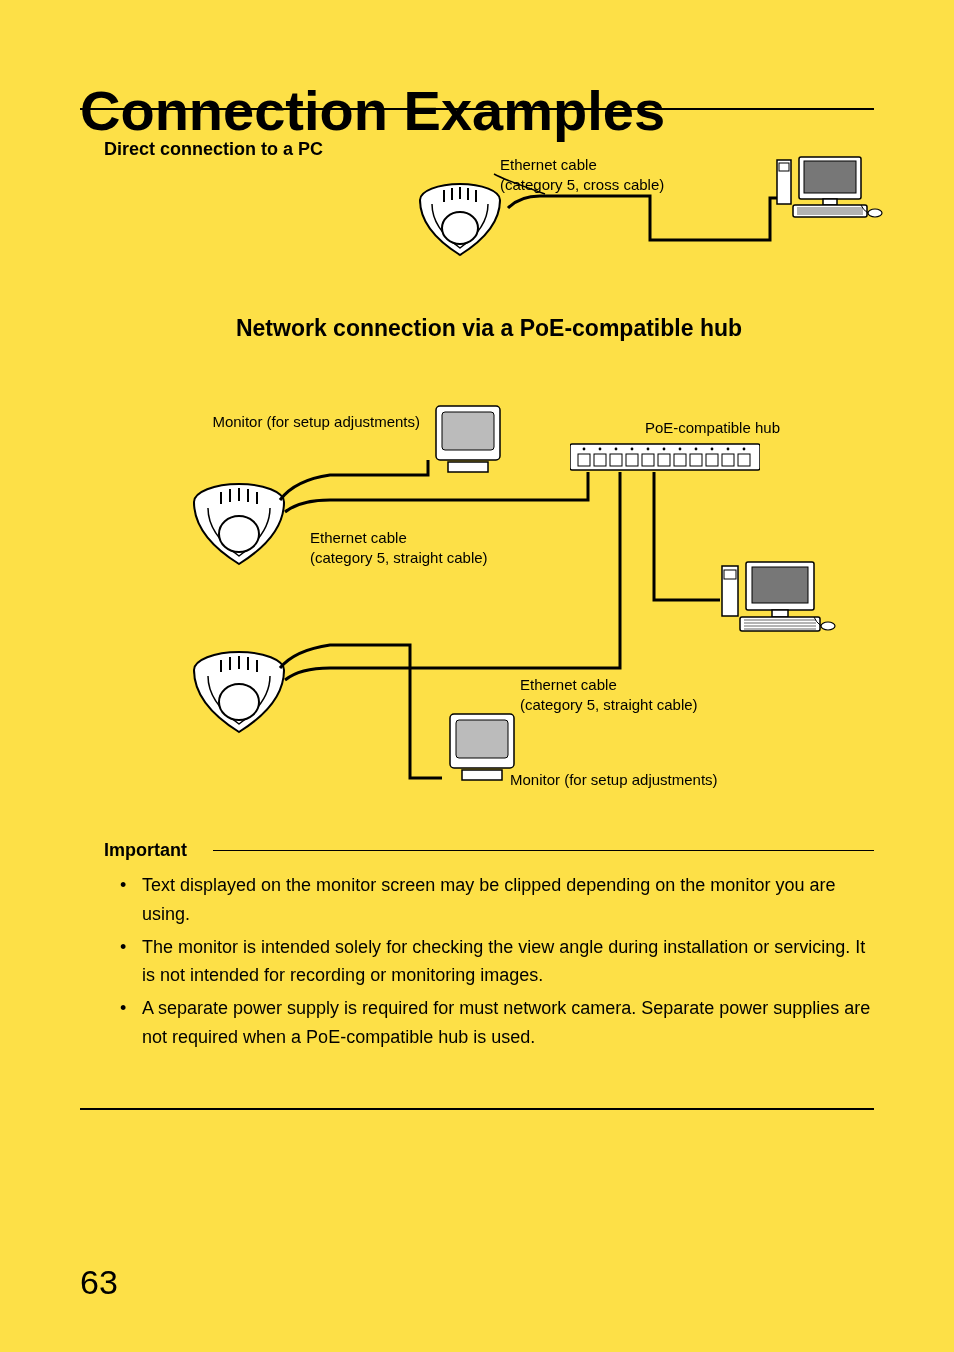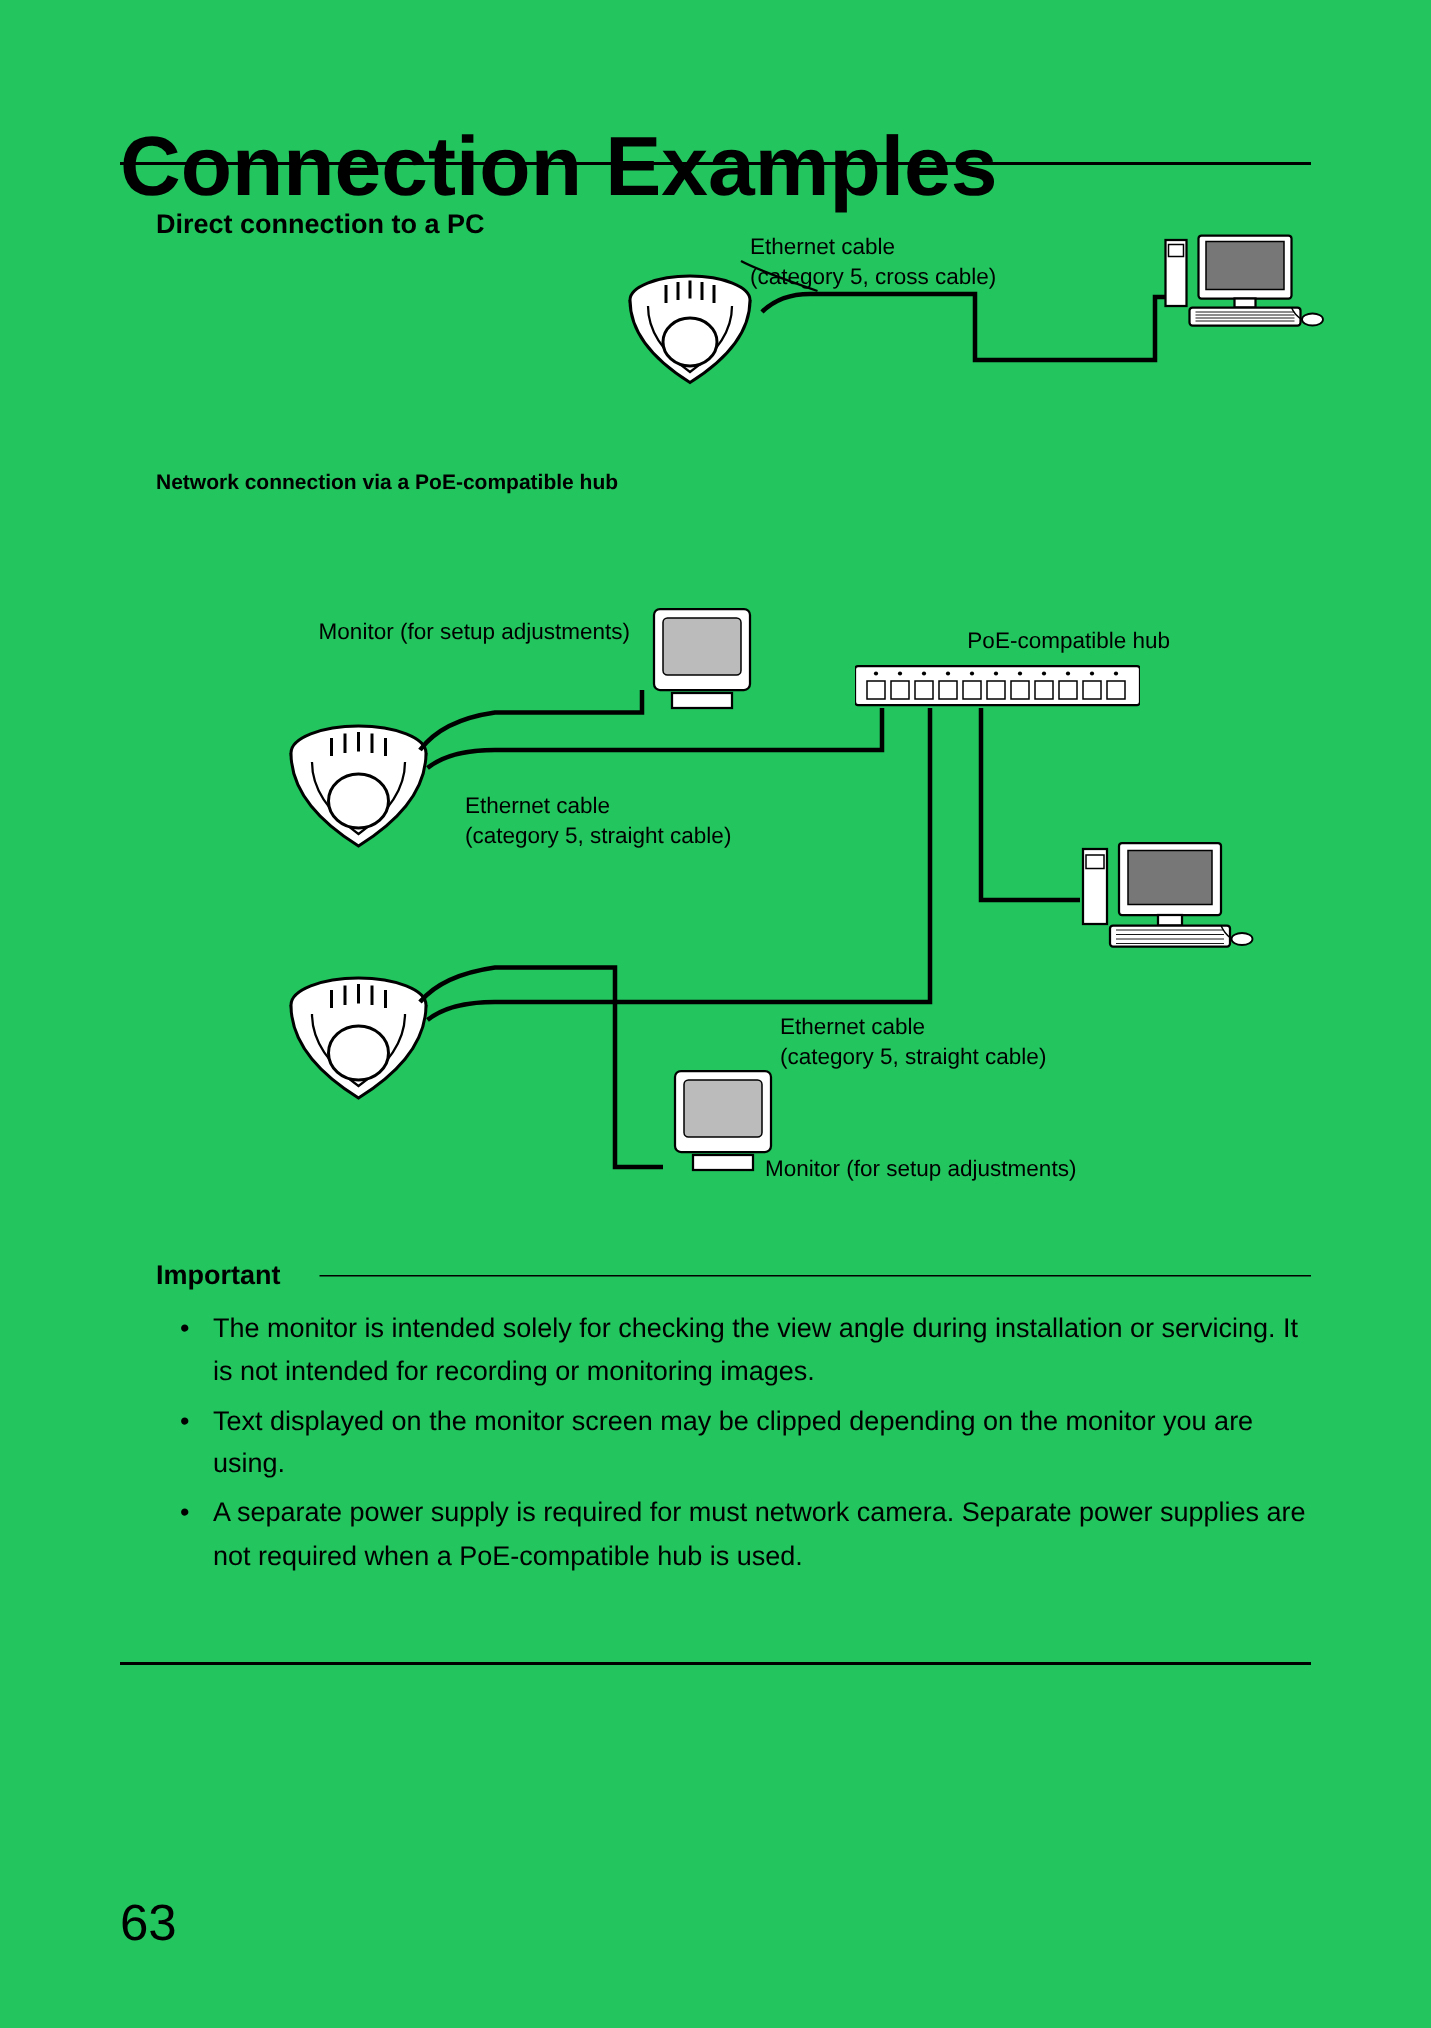--- a/index.html
+++ b/index.html
@@ -13,21 +13,21 @@
     padding: 0;
     background: #fff;
     color: var(--text);
     font-family: Arial, Helvetica, sans-serif;
   }
   .page {
     position: relative;
     width: var(--page-w);
     height: var(--page-h);
     margin: 0 auto;
-    background: #22c55e;
+    background: #fde047;
     overflow: hidden;
   }
   .title {
     position: absolute;
     left: var(--margin-x);
     top: 40px;
     font-family: "Arial Narrow", "Helvetica Neue Condensed", Arial, sans-serif;
     font-stretch: condensed;
     font-weight: 900;
     font-size: 56px;
@@ -56,22 +56,23 @@
     text-align: right;
     line-height: 1.3;
   }
   .abs { position: absolute; }
 
   .sect2 {
     position: absolute;
     left: 104px;
     top: 310px;
     right: var(--margin-x);
-    font-size: 14px;
+    font-size: 23px;
     line-height: 1.6;
+    text-align: center;
   }
 
   .important {
     position: absolute;
     left: 104px;
     right: var(--margin-x);
     top: 840px;
   }
   .important-head {
     display: flex;
@@ -297,22 +298,22 @@
       <path class="wire" d="M100 268 Q115 250 150 245 L230 245 L230 378 L262 378"></path>
     </svg>
   </div>
 
   <div class="important">
     <div class="important-head">
       <span>Important</span>
       <span class="line"></span>
     </div>
     <ul>
+      <li>Text displayed on the monitor screen may be clipped depending on the monitor you are using.</li>
       <li>The monitor is intended solely for checking the view angle during installation or servicing. It is not intended for recording or monitoring images.</li>
-      <li>Text displayed on the monitor screen may be clipped depending on the monitor you are using.</li>
       <li>A separate power supply is required for must network camera. Separate power supplies are not required when a PoE-compatible hub is used.</li>
     </ul>
   </div>
 
   <hr class="bottom-rule">
   <div class="page-num">63</div>
 
 </div>
 
 </body></html>

